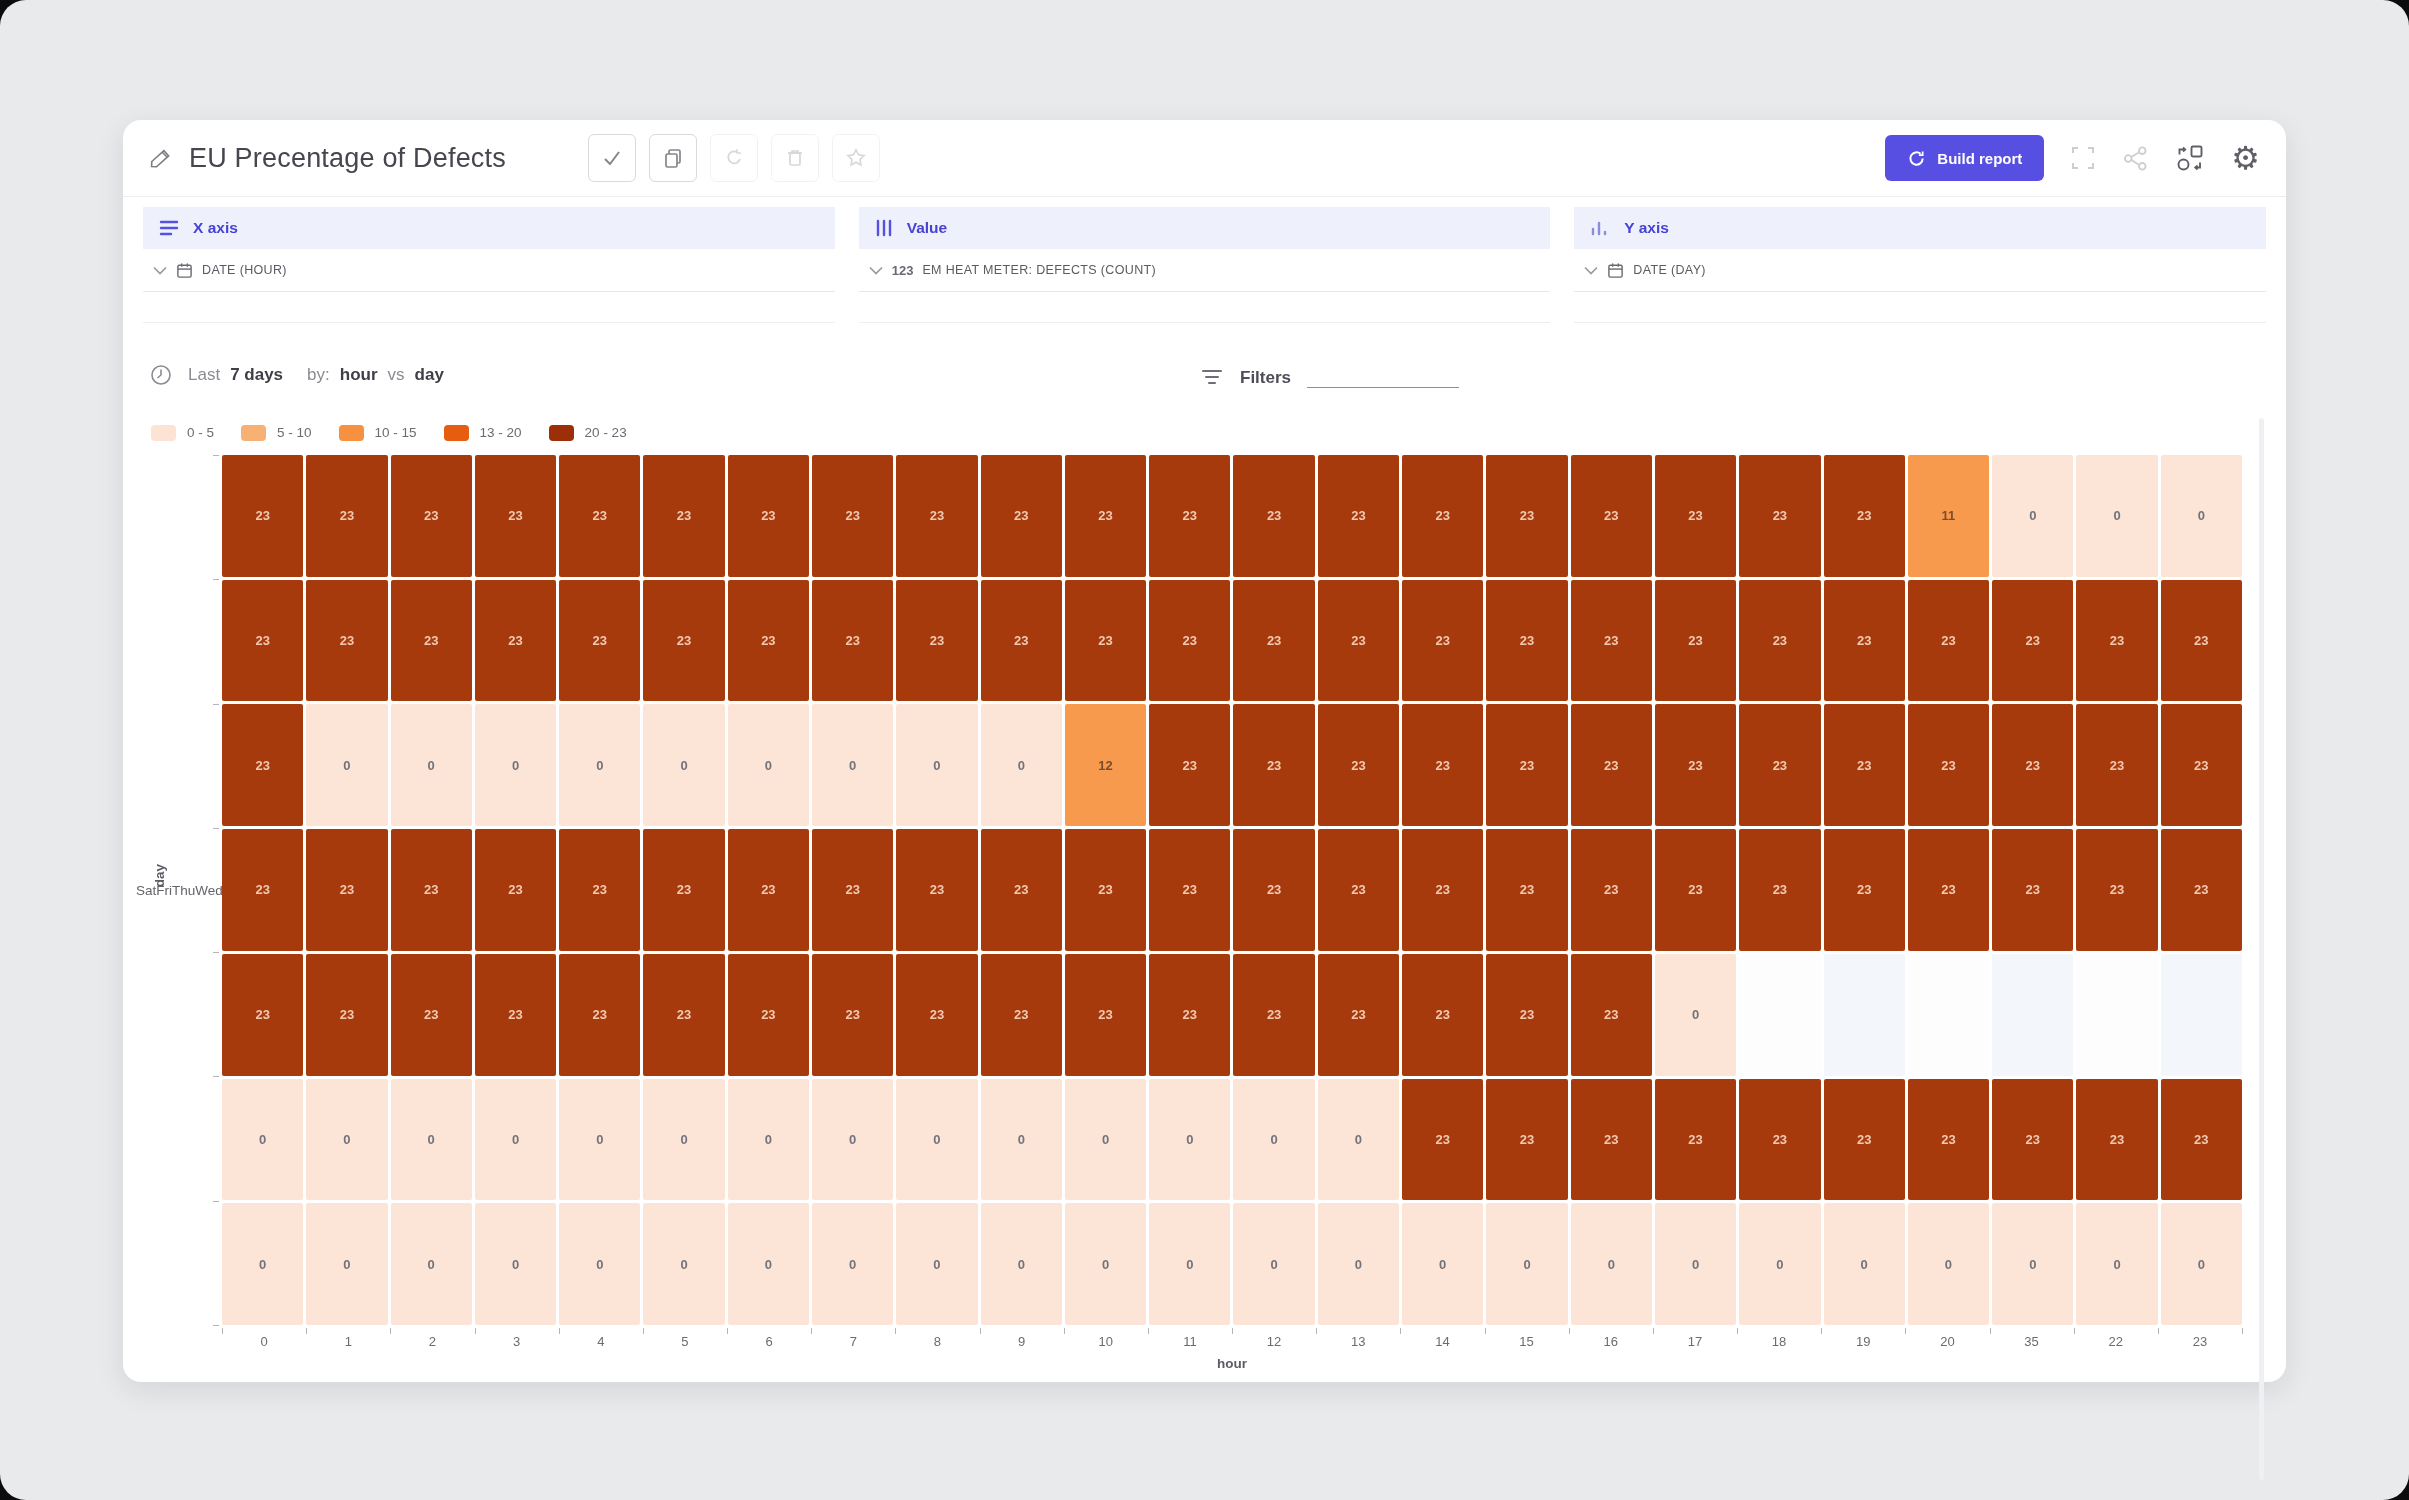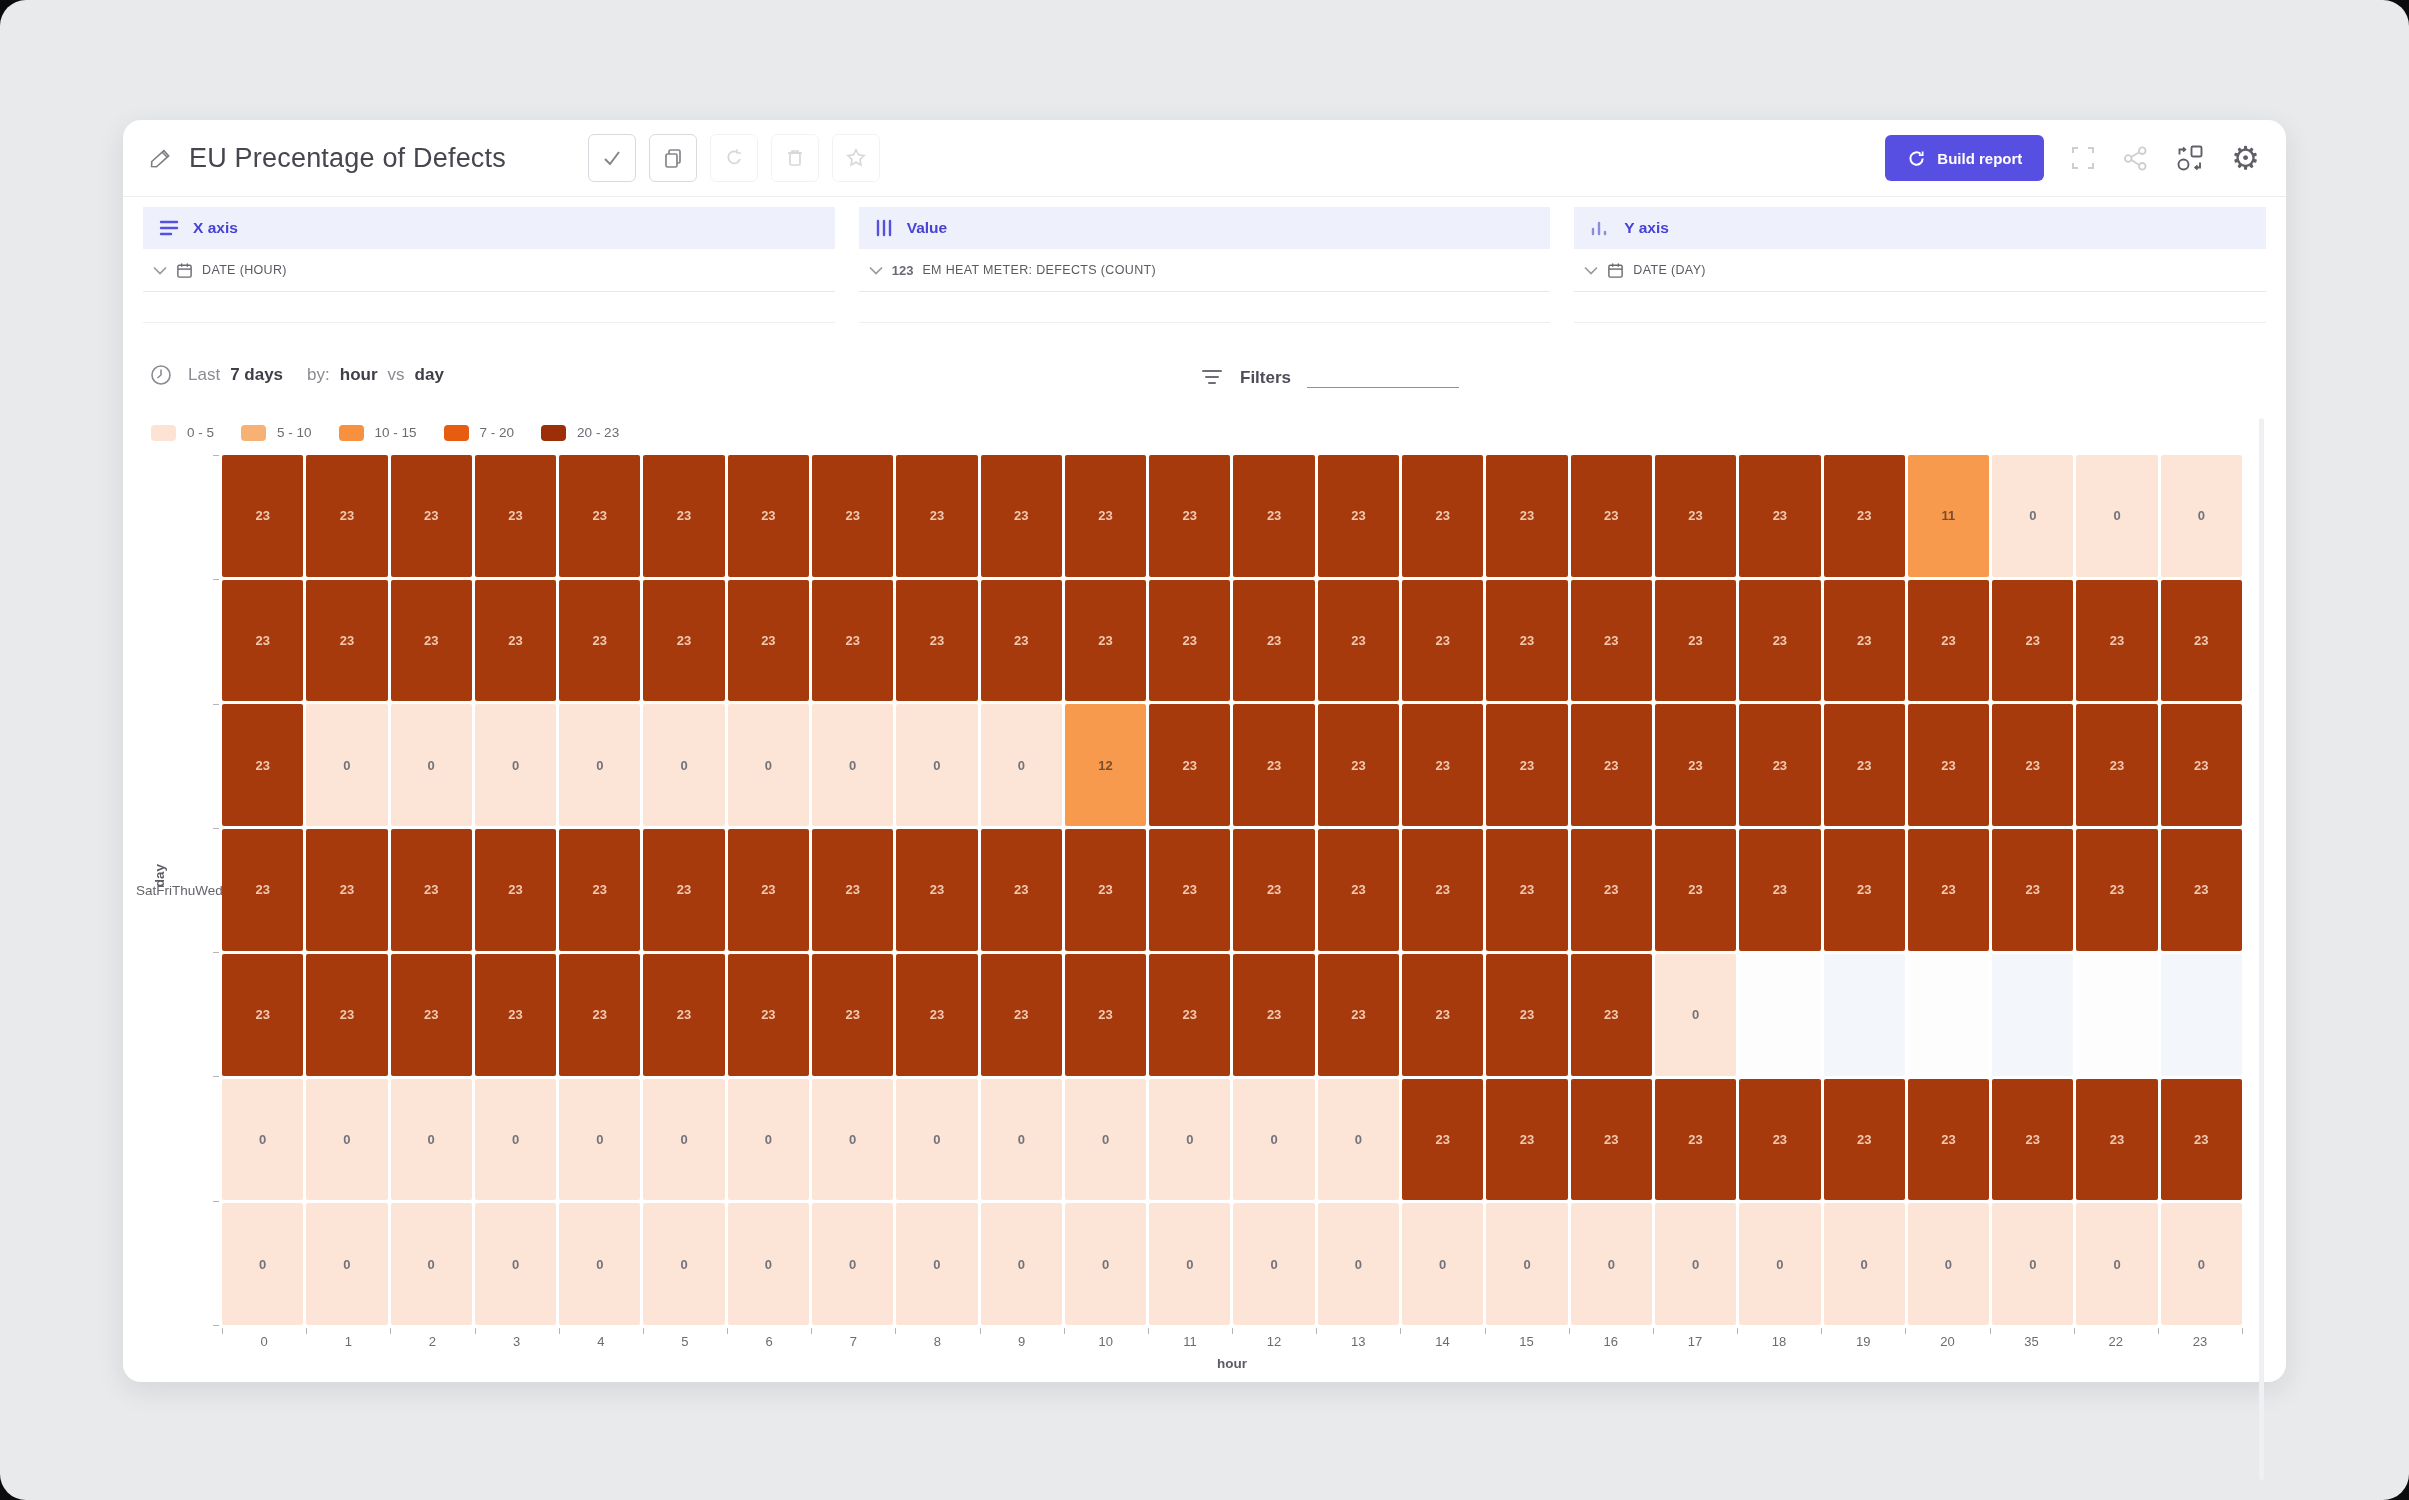--- a/index.html
+++ b/index.html
@@ -277,21 +277,21 @@
         <div class="legend-item">
           <span class="legend-swatch" style="background: rgb(247, 177, 116);"></span>
           <span class="legend-text">5 - 10</span>
         </div>
         <div class="legend-item">
           <span class="legend-swatch" style="background: rgb(248, 145, 63);"></span>
           <span class="legend-text">10 - 15</span>
         </div>
         <div class="legend-item">
           <span class="legend-swatch" style="background: rgb(230, 92, 16);"></span>
-          <span class="legend-text">7 - 20</span>
+          <span class="legend-text">13 - 20</span>
         </div>
         <div class="legend-item">
           <span class="legend-swatch" style="background: rgb(156, 46, 8);"></span>
           <span class="legend-text">20 - 23</span>
         </div>
       </div>
 
     <div class="row-labels" id="rowLabels">
         <div class="row-label">Sat</div>
         <div class="row-label">Fri</div>

